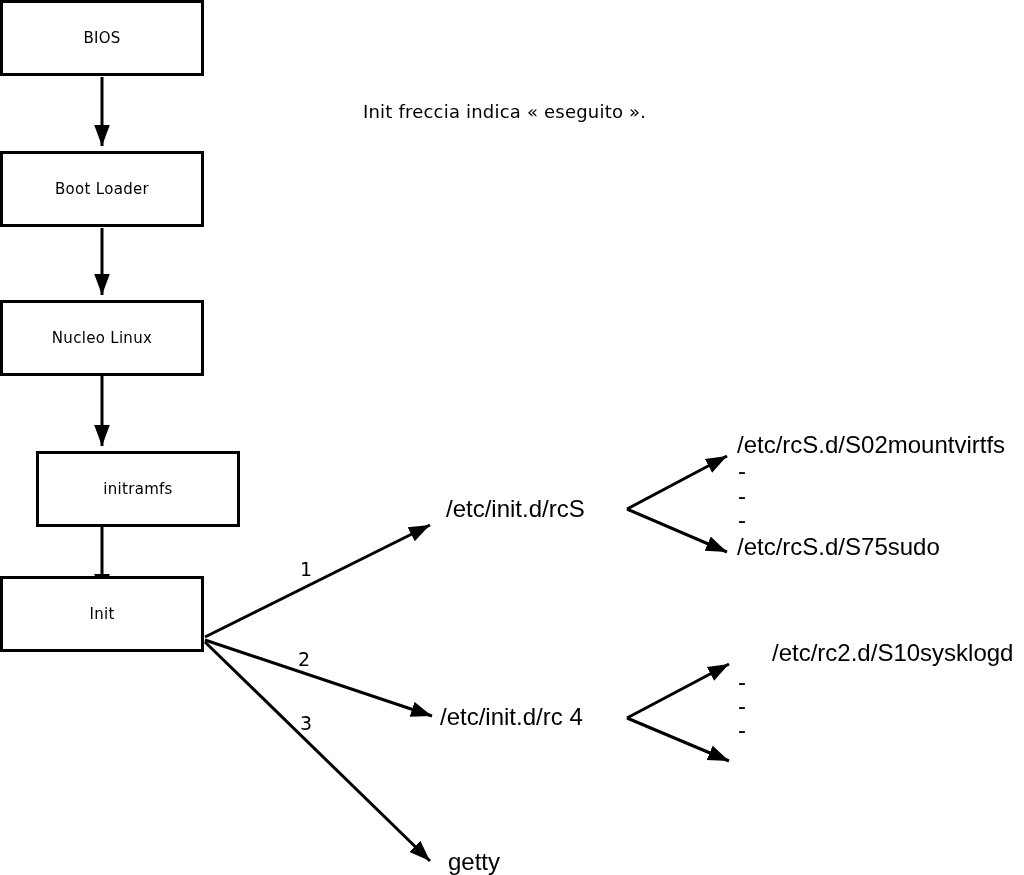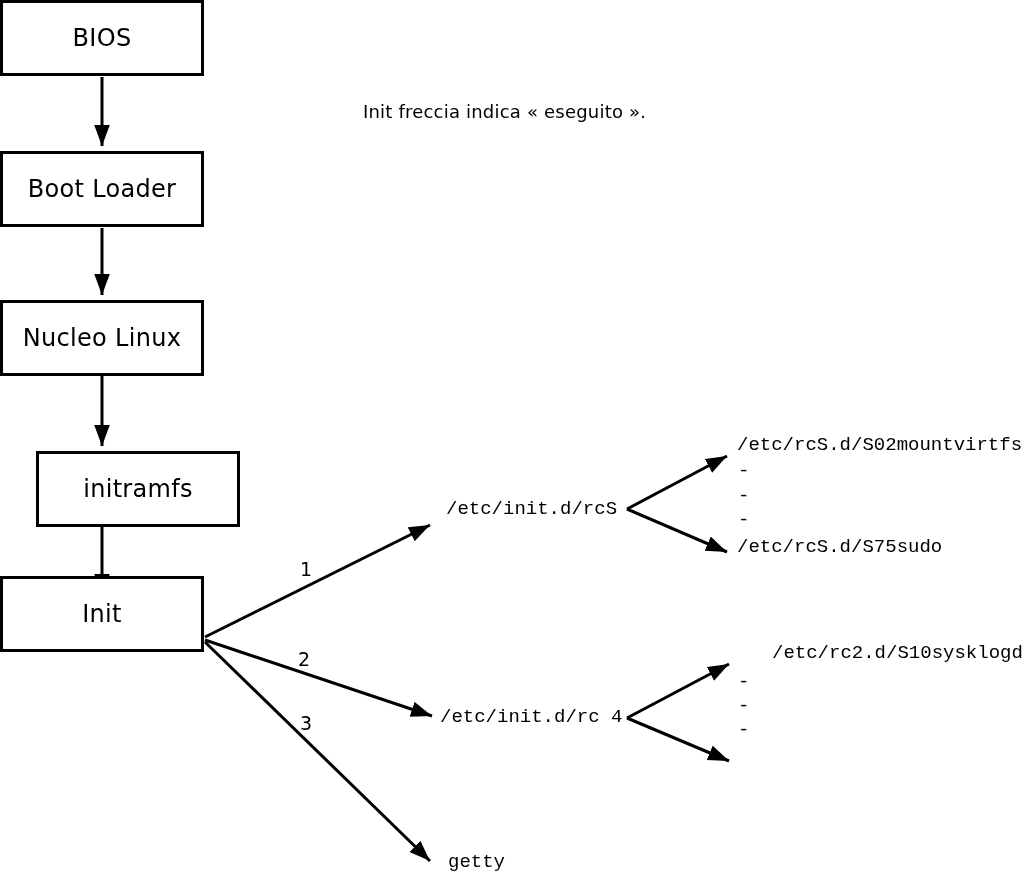--- a/index.html
+++ b/index.html
@@ -24,21 +24,21 @@
   .node{
     position:absolute;
     left:0;
     width:204px;
     height:76px;
     background:var(--box-fill);
     border:3px solid var(--box-border);
     display:flex;
     align-items:center;
     justify-content:center;
-    font-size:24px;
+    font-size:15px;
     letter-spacing:0.3px;
   }
   .node-bios{top:0;}
   .node-bootloader{top:151px;}
   .node-kernel{top:300px;}
   .node-initramfs{top:451px;margin-left:36px;}
   .node-init{top:576px;}
   .caption{
     position:absolute;
     left:363px;
@@ -52,22 +52,22 @@
     width:24px;
     text-align:center;
     font-size:19px;
     white-space:nowrap;
   }
   .num-1{left:294px;top:558px;}
   .num-2{left:292px;top:648px;}
   .num-3{left:294px;top:712px;}
   .mono{
     position:absolute;
-    font-family:Liberation Mono, monospace;
-    font-size:19px;
+    font-family:Liberation Sans, sans-serif;
+    font-size:24px;
     line-height:22px;
     white-space:nowrap;
   }
   .p-rcs{left:446px;top:498px;}
   .p-s02{left:737px;top:434px;}
   .p-dash-a1{left:738px;top:460px;}
   .p-dash-a2{left:738px;top:485px;}
   .p-dash-a3{left:738px;top:509px;}
   .p-s75{left:737px;top:536px;}
   .p-rc2{left:440px;top:706px;}

